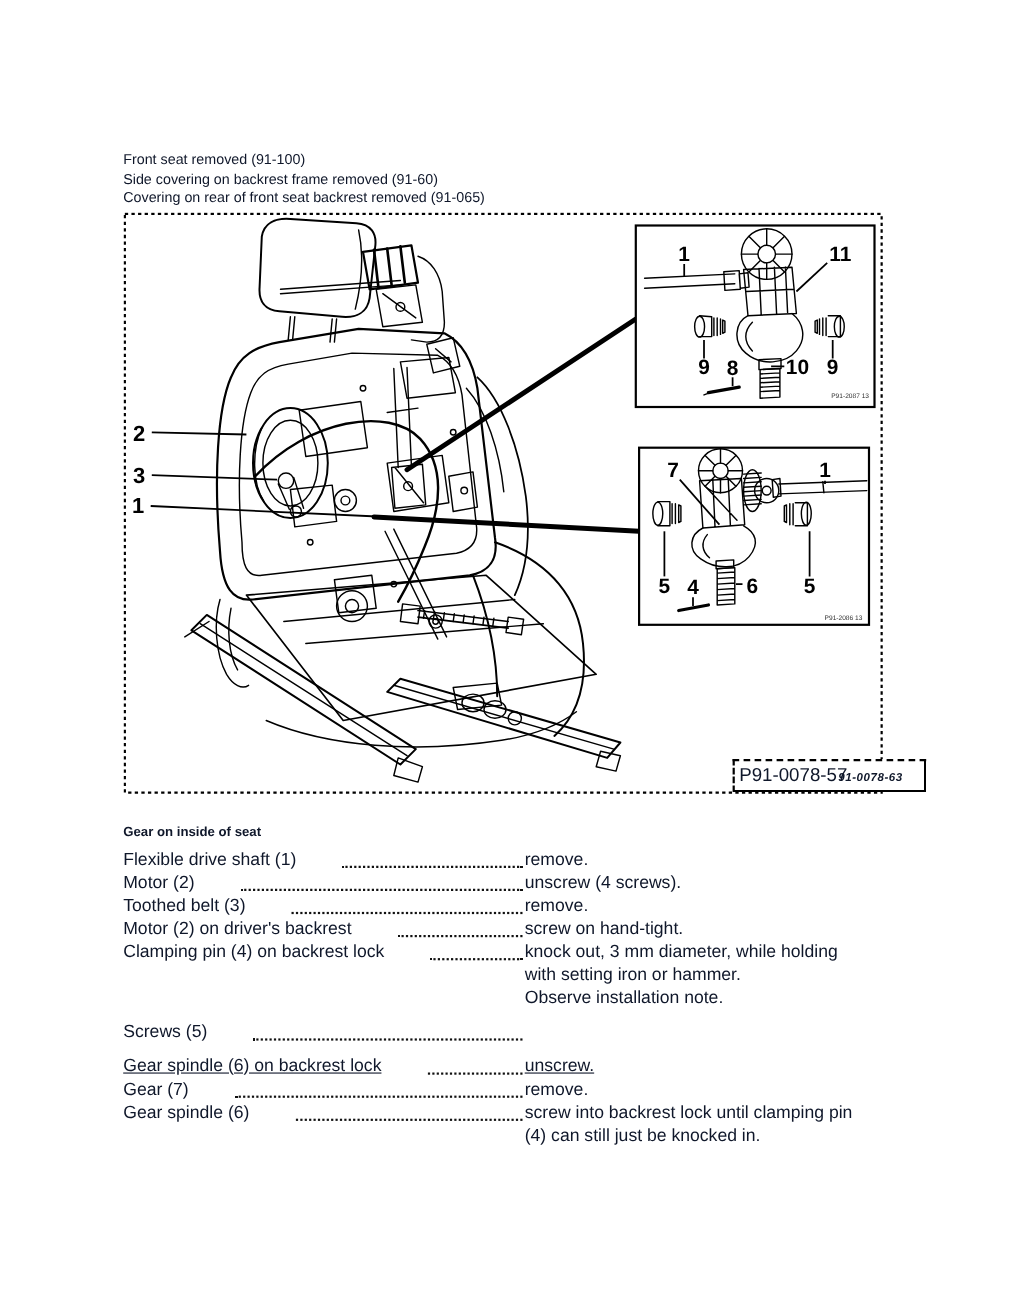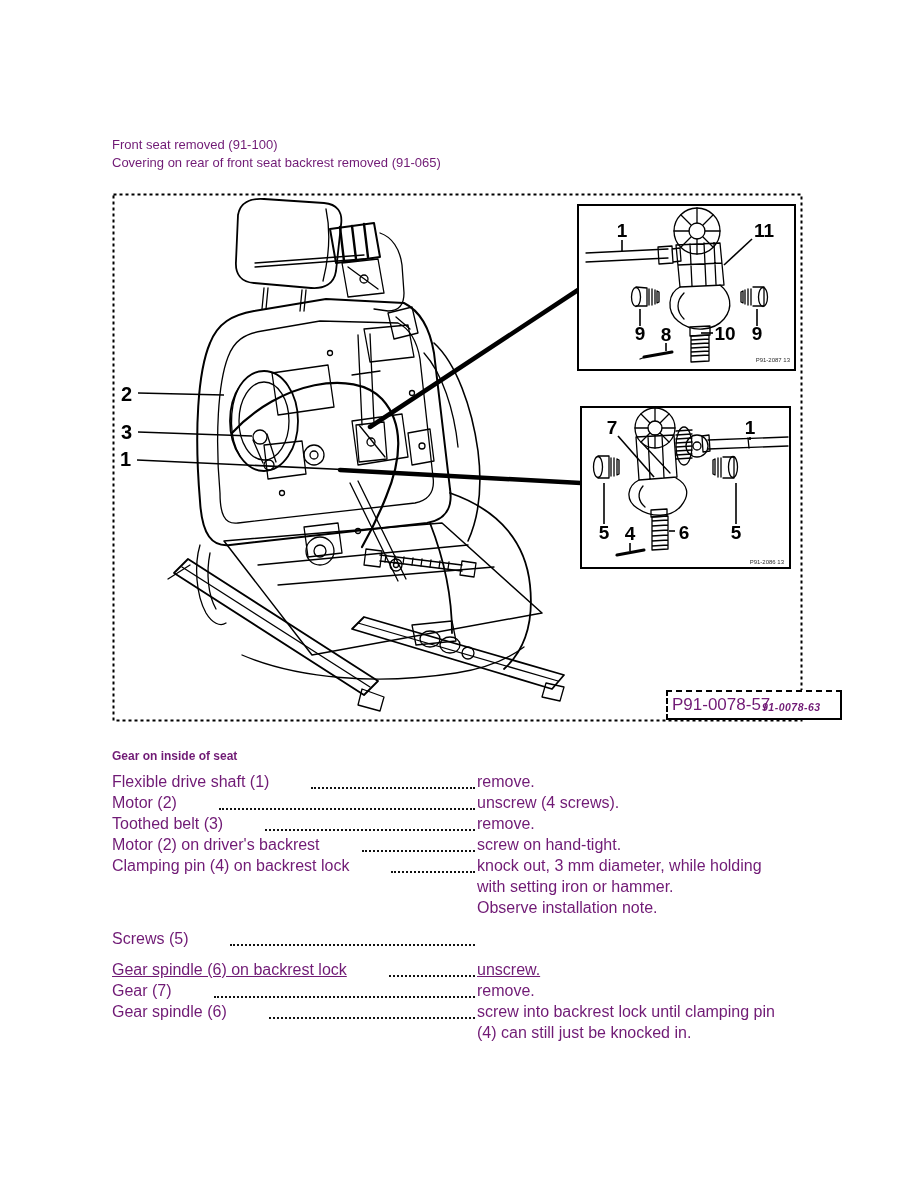--- a/index.html
+++ b/index.html
@@ -1,19 +1,19 @@
 <!DOCTYPE html>
 <html><head>
 <meta charset="utf-8">
 <style>
   * { margin:0; padding:0; box-sizing:border-box; }
   html,body { background:#fff; }
   .page {
     position:relative; width:918px; height:1188px; background:#fff;
-    font-family:"Liberation Sans", sans-serif; color:#701a75; overflow:hidden;
+    font-family:"Liberation Sans", sans-serif; color:#0f172a; overflow:hidden;
   }
   
   .prelist { position:absolute; left:112px; top:136px; font-size:13px; line-height:17.5px; }
   
   .figure { position:absolute; left:112px; top:193px; width:691px; height:529px; }
   .figure svg { position:absolute; left:0; top:0; }
   svg text { font-family:"Liberation Sans", sans-serif; font-weight:bold; fill:#000; stroke:none; }
   text.callout { font-size:20px; }
   text.callout-sm { font-size:19px; }
   text.microcode { font-size:6px; font-weight:normal; opacity:.85; }
@@ -37,20 +37,21 @@
   .gap-sm { margin-top:10px; }
   .gap-lg { margin-top:10px;text-decoration:underline; }
 </style>
 </head>
 <body>
 
 <div class="page">
 
   <div class="prelist">
     <div>Front seat removed (91-100)</div>
+    <div>Side covering on backrest frame removed (91-60)</div>
     <div>Covering on rear of front seat backrest removed (91-065)</div>
   </div>
 
   <div class="figure">
     <svg width="691" height="529" viewBox="0 0 691 529">
 
       <rect x="1.5" y="1.5" width="688" height="526" fill="none" stroke="#000" stroke-width="2" stroke-dasharray="3 3"></rect>
 
       <g fill="none" stroke="#000" stroke-width="1.3" stroke-linecap="round" stroke-linejoin="round">
 

